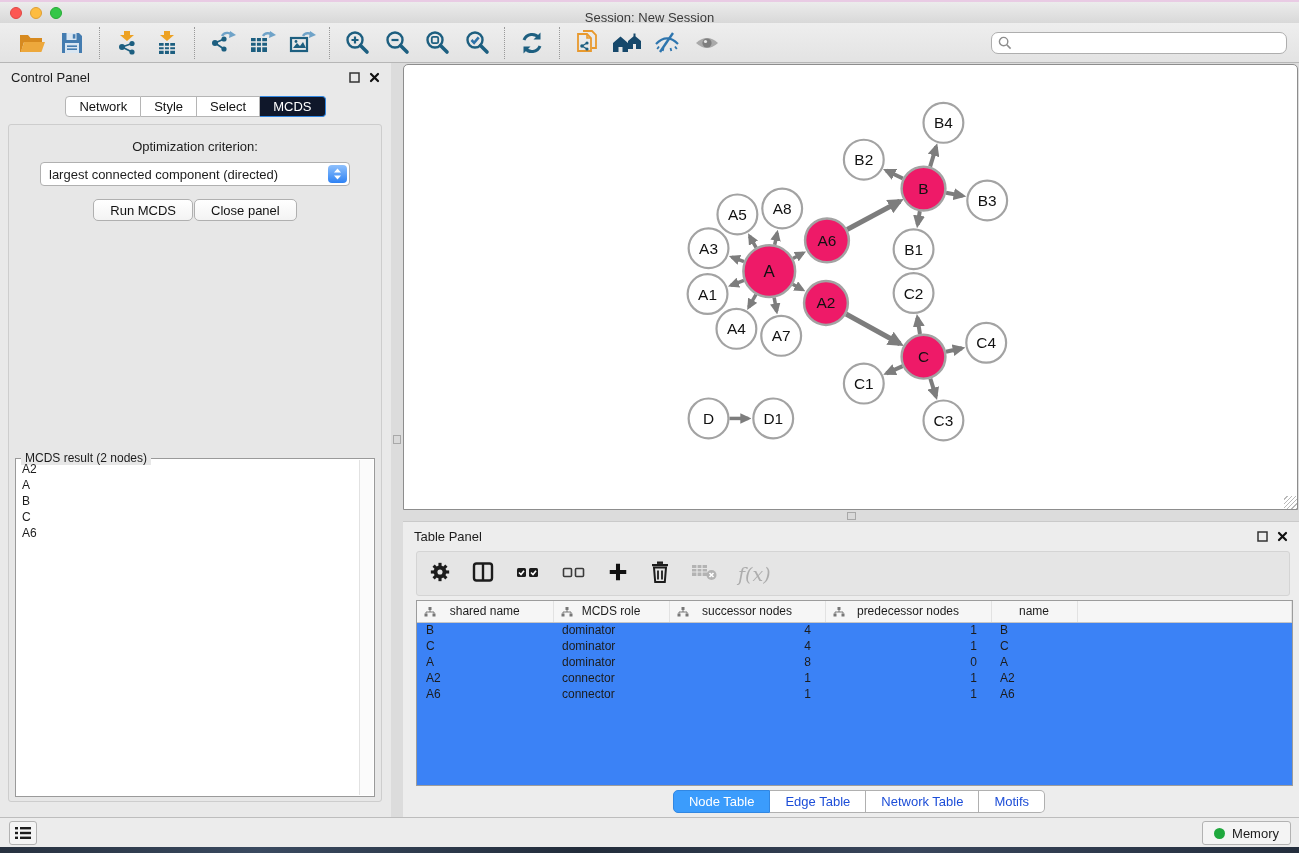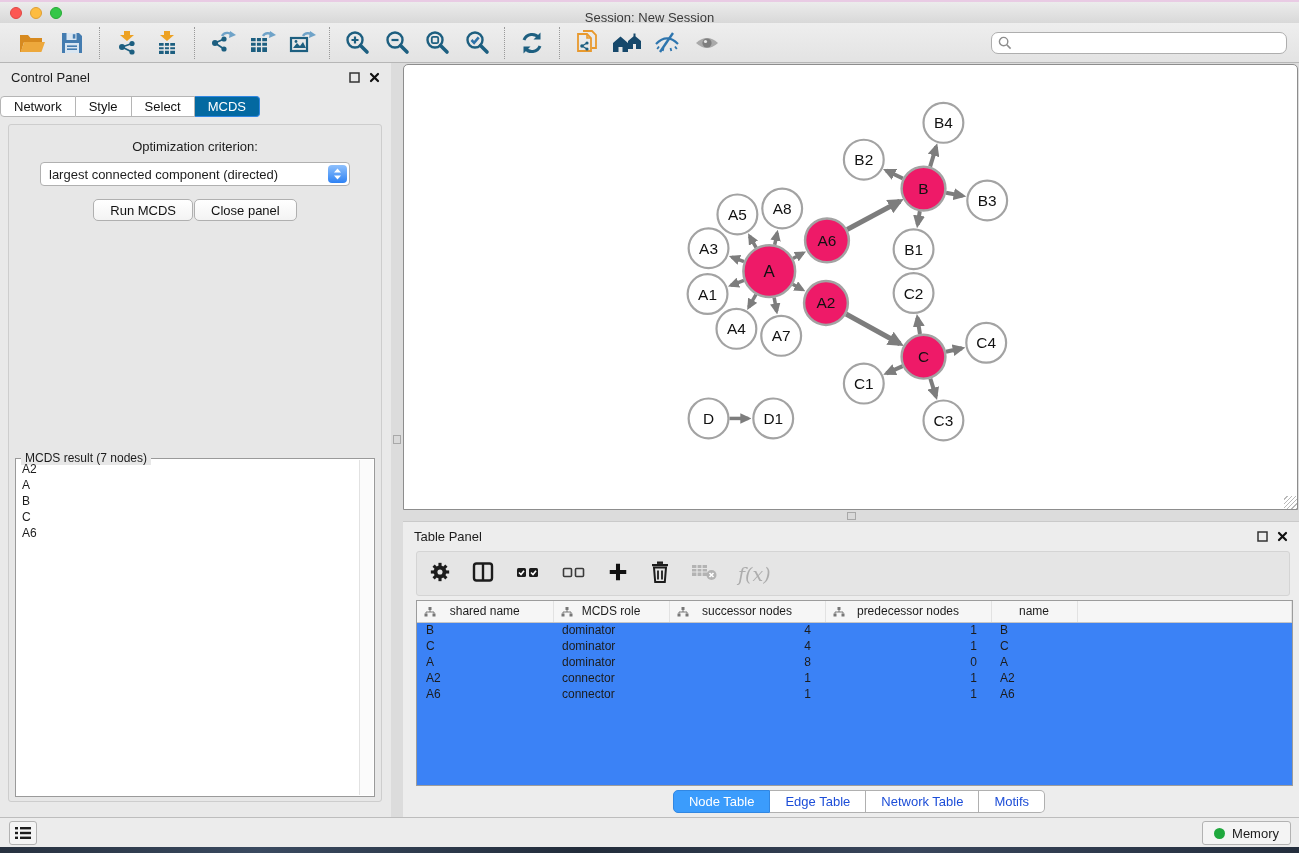--- a/index.html
+++ b/index.html
@@ -28,26 +28,26 @@
     padding:0 8px 0 26px; font-size:12px; background:#fff; outline:none; font-family:inherit; }
   .search-glass { position:absolute; left:7px; top:4px; pointer-events:none; }
 
   
   .main { position:absolute; top:63px; left:0; right:0; bottom:36px; }
 
   
   .control-panel { position:absolute; left:0; top:0; width:391px; bottom:0; background:#e9e9e9; }
   .panel-header { height:28px; display:flex; align-items:center; padding:0 11px; font-size:13px; }
   .panel-header .ph-icons { margin-left:auto; display:flex; gap:9px; align-items:center; }
-  .cp-tabs { position:absolute; top:33px; left:0; right:0; display:flex; }
+  .cp-tabs { position:absolute; top:33px; left:0; right:0; display:flex; justify-content:center; }
   .cp-tab { height:21px; padding:0 13px; font-size:13px; background:#fff; border:1px solid #b5b5b5;
     border-left:none; display:flex; align-items:center; color:#111; }
   .cp-tab:first-child { border-left:1px solid #b5b5b5; border-radius:4px 0 0 4px; }
   .cp-tab:last-child { border-radius:0 4px 4px 0; }
-  .cp-tab.active { background:#0369a1; border-color:#3187e2; color:#fff; }
+  .cp-tab.active { background:#0f172a; border-color:#3187e2; color:#fff; }
   .cp-inset { position:absolute; left:8px; right:9px; top:61px; bottom:15px;
     background:#e7e7e7; border:1px solid #cdcdcd; border-radius:3px; }
   .opt-label { margin-top:14px; text-align:center; font-size:13px; }
   .dropdown { width:310px; margin:8px auto 0; height:24px; background:#fff; border:1px solid #b0b0b0;
     border-radius:4px; display:flex; align-items:center; font-size:13px; padding-left:8px; position:relative; }
   .stepper { position:absolute; right:2px; top:2px; width:19px; height:18px; border-radius:4px;
     background:linear-gradient(#8ec0fc,#2e82f4); display:flex; align-items:center; justify-content:center; }
   .btn-row { margin-top:13px; display:flex; justify-content:center; gap:1px; }
   .mac-btn { height:22px; padding:0 16px; background:linear-gradient(#ffffff,#f3f3f3);
     border:1px solid #b0b0b0; border-radius:5px; font-size:13px; display:flex; align-items:center;
@@ -294,21 +294,21 @@
               <path d="M4.5 0.5L8 4.5H1z" fill="#fff"></path>
               <path d="M4.5 11.5L1 7.5h7z" fill="#fff"></path>
             </svg>
         </span>
       </div>
       <div class="btn-row">
         <button class="mac-btn">Run MCDS</button>
         <button class="mac-btn">Close panel</button>
       </div>
       <div class="result-box">
-        <span class="result-legend">MCDS result (7 nodes)</span>
+        <span class="result-legend">MCDS result (2 nodes)</span>
         <div class="result-list">
             <div class="mcds-item">A2</div>
             <div class="mcds-item">A</div>
             <div class="mcds-item">B</div>
             <div class="mcds-item">C</div>
             <div class="mcds-item">A6</div>
           </div>
         <div class="result-scroll"></div>
       </div>
     </div>

